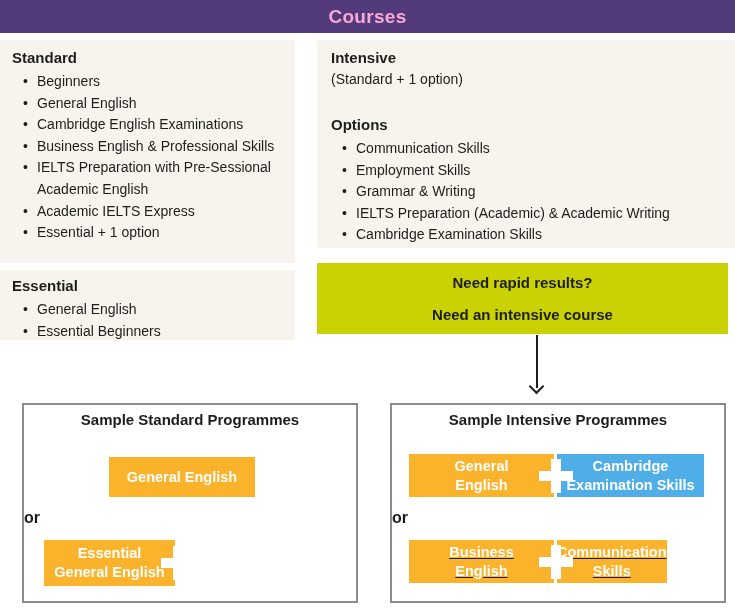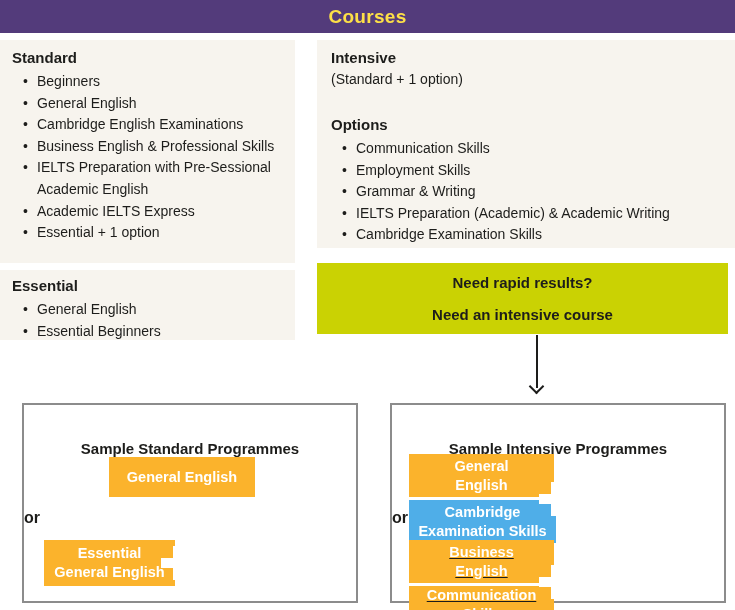--- a/index.html
+++ b/index.html
@@ -11,21 +11,21 @@
     color:#1d1d1b;
     overflow:hidden;
   }
 
   
   .header {
     position:absolute; left:0; top:0; width:735px; height:33px;
     background:#533b7b;
     display:flex; align-items:center; justify-content:center;
   }
-  .header .title { color:#fde047; font-size:19px; font-weight:700; letter-spacing:.3px; }
+  .header .title { color:#f9a8d4; font-size:19px; font-weight:700; letter-spacing:.3px; }
 
   
   .panel { position:absolute; background:#f7f4ee; padding:7px 12px; }
   .panel-standard  { left:0;   top:40px;  width:295px; height:223px; }
   .panel-essential { left:0;   top:270px; width:295px; height:70px; padding-top:5px; }
   .panel-intensive { left:317px; top:40px; width:418px; height:208px; padding:7px 14px; }
 
   .h   { font-size:15px; font-weight:700; line-height:22px; }
   .sub { font-size:14px; line-height:21px; }
   .options-h { margin-top:24px; }
@@ -55,37 +55,37 @@
 
   
   .sample-box {
     position:absolute; top:403px; width:336px; height:200px;
     background:#ffffff; border:2px solid #8c8c8c;
   }
   .sample-box.left  { left:22px; }
   .sample-box.right { left:390px; }
   .sample-title {
     position:absolute; top:6px; left:0; width:100%;
-    text-align:center; font-size:15px; font-weight:700;margin-top:29px;
+    text-align:center; font-size:15px; font-weight:700;
   }
 
   .chip {
     background:#fbb32c; color:#ffffff; font-weight:700;
     font-size:14.5px; line-height:19px;
     display:flex; align-items:center; justify-content:center;
     text-align:center; white-space:pre-line;
   }
   .chip.blue { background:#4faee8; }
 
   .chip-single { position:absolute; top:52px; left:85px; width:146px; height:40px; }
   .or {
     position:absolute; top:104px; left:0; width:100%;
     text-align:left; font-size:16px; font-weight:700;
   }
-  .pair { position:absolute; display:flex; gap:3px;flex-direction:column; }
+  .pair { position:absolute; display:flex; gap:3px; }
   .pair-std { top:135px; left:20px; }
   .pair-std .chip:nth-child(1) { width:131px; height:46px; }
   .pair-std .chip:nth-child(2) { width:150px; height:46px; }
   .pair-int1 { top:49px;  left:17px; }
   .pair-int2 { top:135px; left:17px;text-decoration:underline; }
   .pair-int1 .chip, .pair-int2 .chip:nth-child(1) { width:145px; height:43px; }
   .pair-int1 .chip:nth-child(2), .pair-int2 .chip:nth-child(3) { width:147px; height:43px; }
   .pair-int2 .chip:nth-child(3) { width:147px; height:43px; }
 
   .plus {

